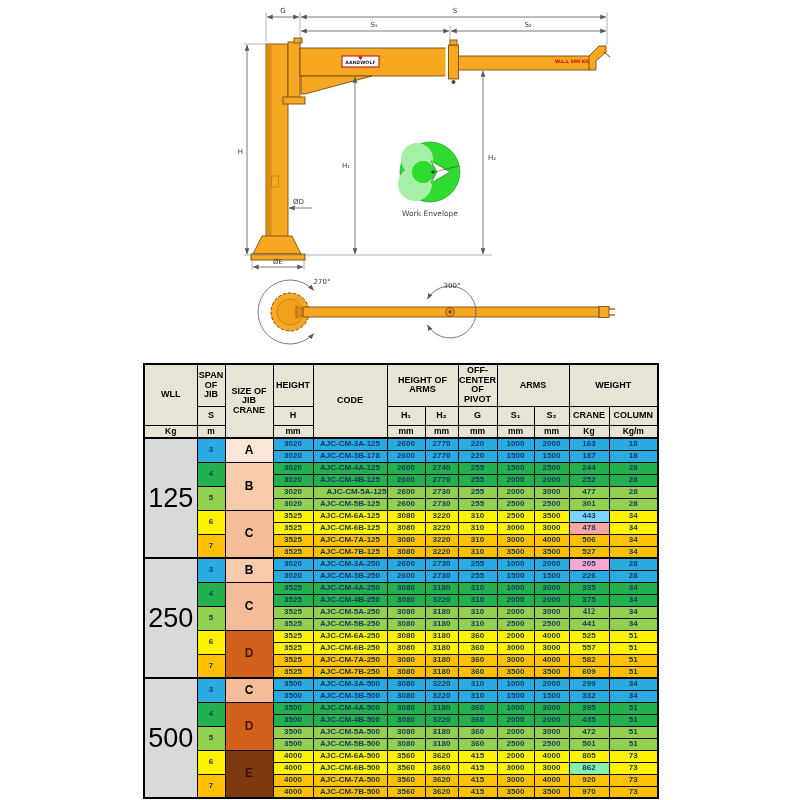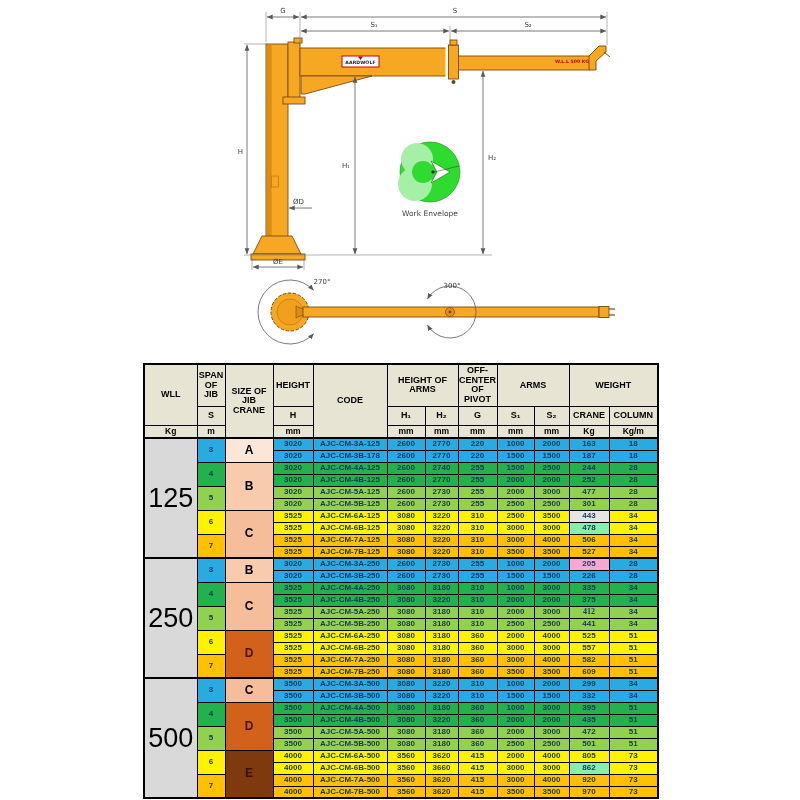--- a/index.html
+++ b/index.html
@@ -240,21 +240,21 @@
           <td style="background: rgb(34, 177, 76);">2770</td>
           <td style="background: rgb(34, 177, 76);">255</td>
           <td style="background: rgb(34, 177, 76);">2000</td>
           <td style="background: rgb(34, 177, 76);">2000</td>
           <td style="background: rgb(34, 177, 76);">252</td>
           <td style="background: rgb(34, 177, 76);">28</td>
         </tr>
         <tr>
           <td class="span-cell" rowspan="2" style="background: rgb(146, 208, 80);">5</td>
           <td style="background: rgb(146, 208, 80);">3020</td>
-          <td style="background: rgb(146, 208, 80);">AJC-CM-5A-125</td>
+          <td style="background: rgb(146, 208, 80); text-align: right;">AJC-CM-5A-125</td>
           <td style="background: rgb(146, 208, 80);">2600</td>
           <td style="background: rgb(146, 208, 80);">2730</td>
           <td style="background: rgb(146, 208, 80);">255</td>
           <td style="background: rgb(146, 208, 80);">2000</td>
           <td style="background: rgb(146, 208, 80);">3000</td>
           <td style="background: rgb(146, 208, 80);">477</td>
           <td style="background: rgb(146, 208, 80);">28</td>
         </tr>
         <tr>
           <td style="background: rgb(146, 208, 80);">3020</td>
@@ -270,32 +270,32 @@
         <tr>
           <td class="span-cell" rowspan="2" style="background: rgb(255, 242, 0);">6</td>
           <td class="size-cell" rowspan="4" style="background: rgb(245, 189, 153); color: rgb(0, 0, 0);">C</td>
           <td style="background: rgb(255, 242, 0);">3525</td>
           <td style="background: rgb(255, 242, 0);">AJC-CM-6A-125</td>
           <td style="background: rgb(255, 242, 0);">3080</td>
           <td style="background: rgb(255, 242, 0);">3220</td>
           <td style="background: rgb(255, 242, 0);">310</td>
           <td style="background: rgb(255, 242, 0);">2500</td>
           <td style="background: rgb(255, 242, 0);">3500</td>
-          <td style="background: #e5e5e5; margin-left: 43px;">443</td>
+          <td style="background: #7dd3fc; margin-left: 43px;">443</td>
           <td style="background: rgb(255, 242, 0);">34</td>
         </tr>
         <tr>
           <td style="background: rgb(255, 242, 0);">3525</td>
           <td style="background: rgb(255, 242, 0);">AJC-CM-6B-125</td>
           <td style="background: rgb(255, 242, 0);">3080</td>
           <td style="background: rgb(255, 242, 0);">3220</td>
           <td style="background: rgb(255, 242, 0);">310</td>
           <td style="background: rgb(255, 242, 0);">3000</td>
           <td style="background: rgb(255, 242, 0);">3000</td>
-          <td style="background: #86efac; margin-left: 33px;">478</td>
+          <td style="background: #fca5a5; margin-left: 33px;">478</td>
           <td style="background: rgb(255, 242, 0);">34</td>
         </tr>
         <tr>
           <td class="span-cell" rowspan="2" style="background: rgb(255, 192, 0);">7</td>
           <td style="background: rgb(255, 192, 0);">3525</td>
           <td style="background: rgb(255, 192, 0);">AJC-CM-7A-125</td>
           <td style="background: rgb(255, 192, 0);">3080</td>
           <td style="background: rgb(255, 192, 0);">3220</td>
           <td style="background: rgb(255, 192, 0);">310</td>
           <td style="background: rgb(255, 192, 0);">3000</td>

